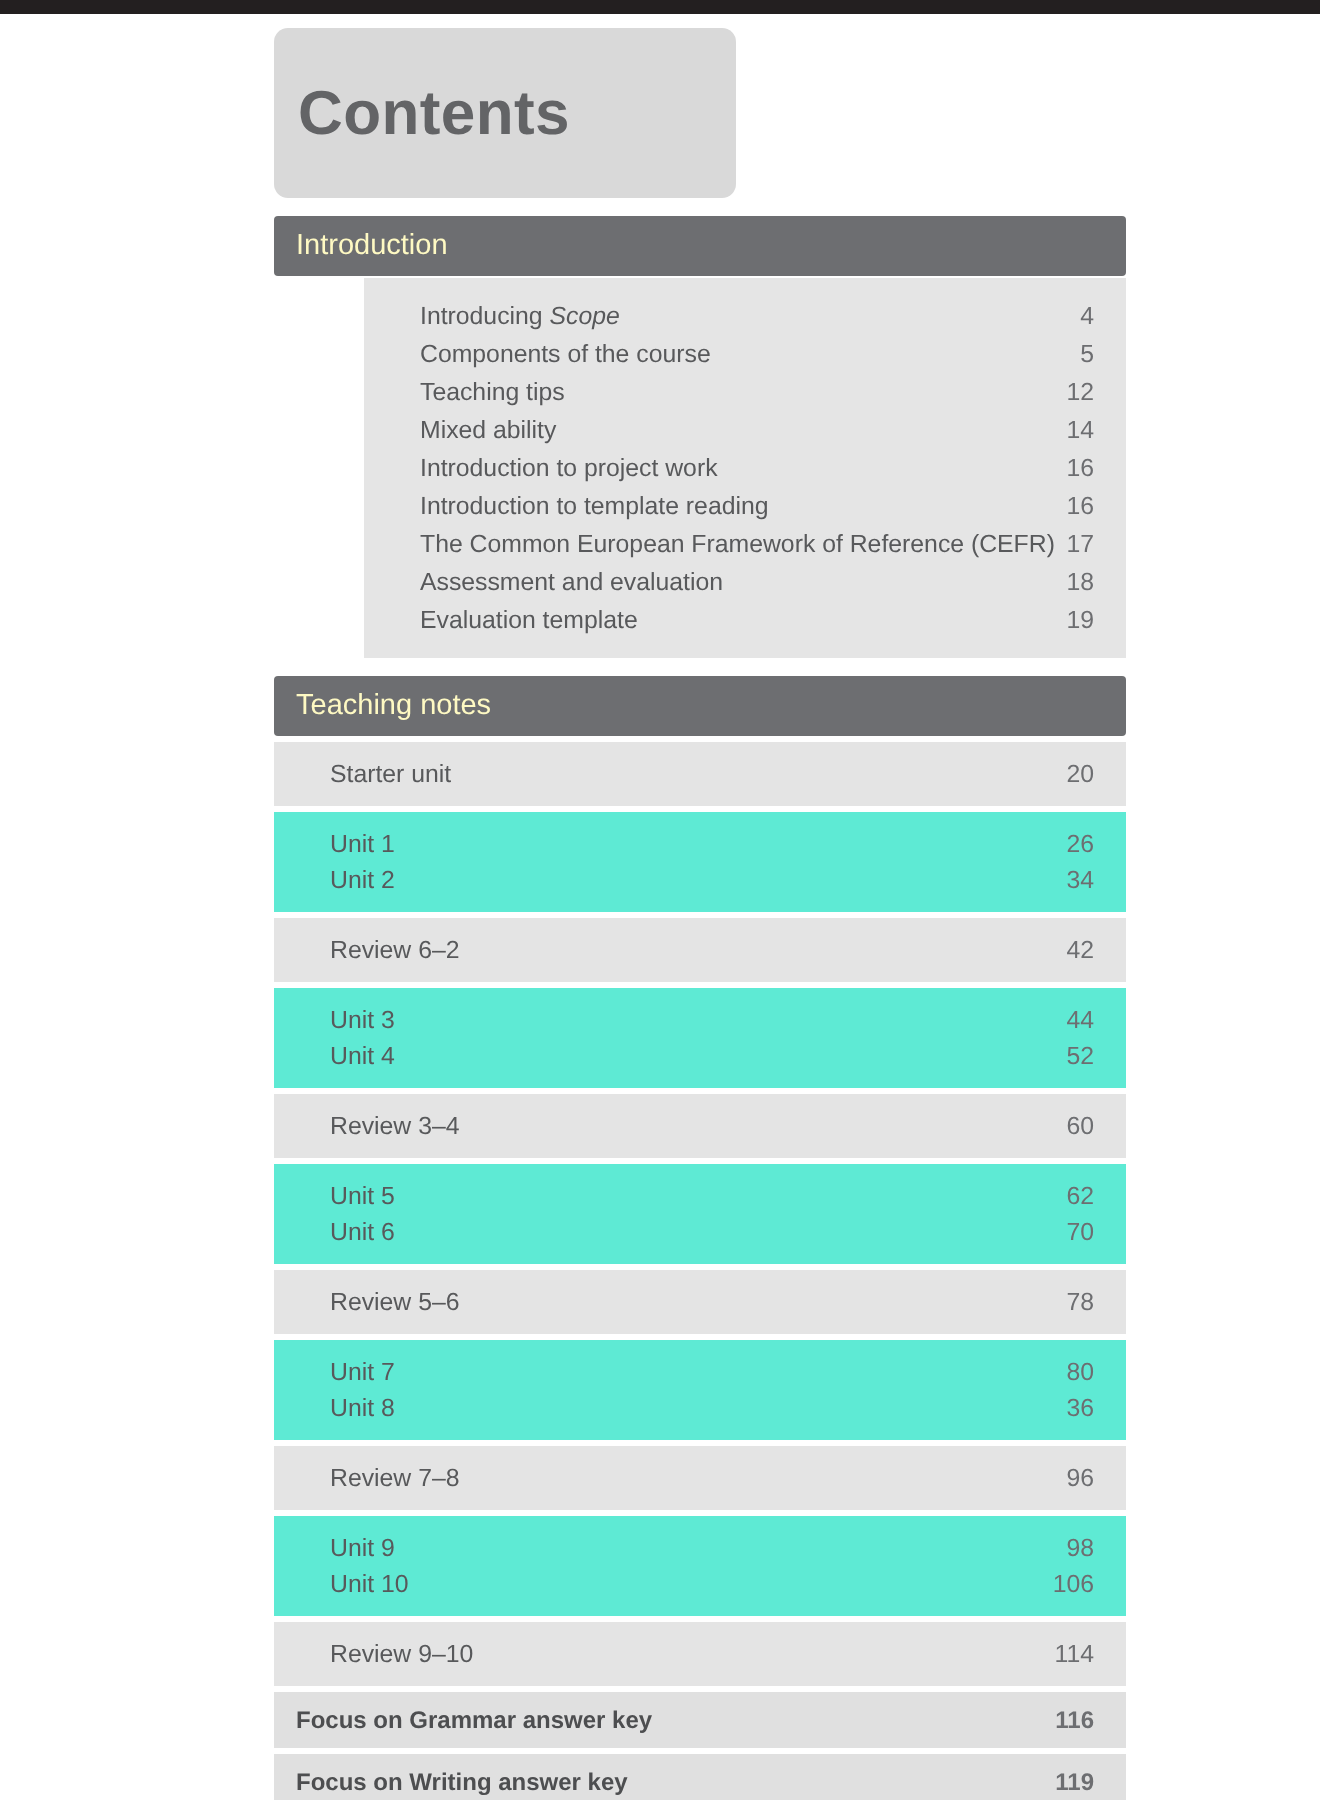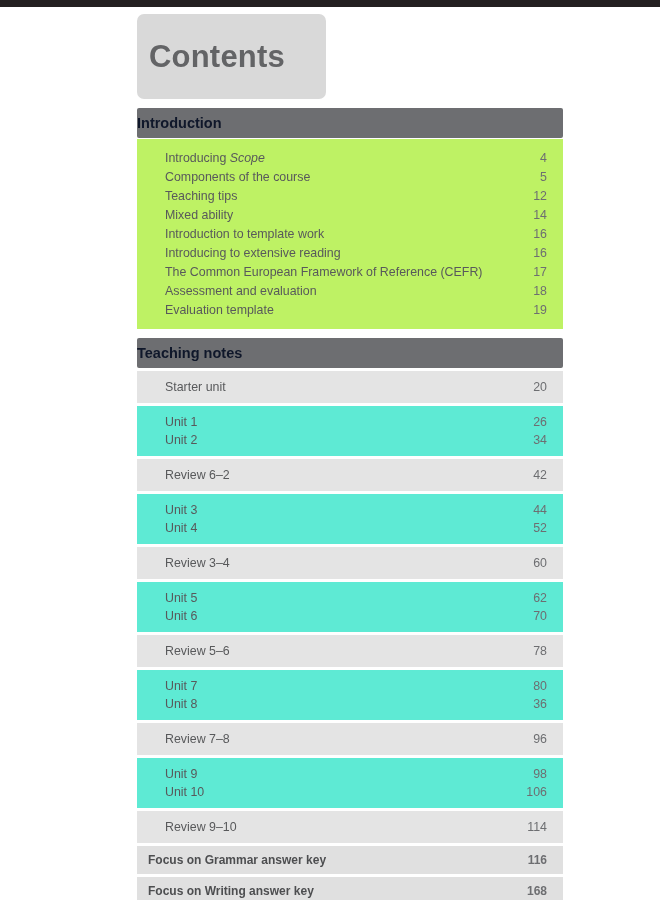--- a/index.html
+++ b/index.html
@@ -28,49 +28,50 @@
     height: 7px;
     background: #231f20;
   }
   .content {
     position: absolute;
     left: 137px;
     top: 14px;
     width: 426px;
   }
   .title-block {
-    width: 189px;
+    width: 231px;
     height: 85px;
     background: #d9d9d9;
     border-radius: 7px;
     display: flex;
     align-items: center;
     padding-left: 12px;
     box-sizing: border-box;
   }
   .title-block .title {
     font-size: 31px;
     font-weight: bold;
     color: #636466;
     letter-spacing: 0.2px;
   }
   .section-head {
     margin-top: 9px;
     background: #6d6e71;
-    color: #0f172a;
+    color: #fef9c3;
     font-size: 14.5px;
-    font-weight: bold;
-    padding: 7px 0 7px 0;
+    font-weight: normal;
+    padding: 7px 0 7px 11px;
     border-radius: 2px;
     box-sizing: border-box;
   }
   .intro-list {
-    background: #bef264;
+    background: #e5e5e5;
     padding: 9px 0 10px 0;
     margin-top: 1px;
+    margin-left: 45px;
   }
   .row {
     display: flex;
     justify-content: space-between;
     align-items: baseline;
     padding: 2.5px 16px 2.5px 28px;
     font-size: 12.4px;
     color: #58595b;
   }
   .row .label { white-space: nowrap; }
@@ -124,25 +125,25 @@
           </div>
           <div class="row">
             <span class="label">Teaching tips</span>
             <span class="page-no">12</span>
           </div>
           <div class="row">
             <span class="label">Mixed ability</span>
             <span class="page-no">14</span>
           </div>
           <div class="row">
-            <span class="label">Introduction to template work</span>
+            <span class="label">Introduction to project work</span>
             <span class="page-no">16</span>
           </div>
           <div class="row">
-            <span class="label">Introducing to extensive reading</span>
+            <span class="label">Introduction to template reading</span>
             <span class="page-no">16</span>
           </div>
           <div class="row">
             <span class="label">The Common European Framework of Reference (CEFR)</span>
             <span class="page-no">17</span>
           </div>
           <div class="row">
             <span class="label">Assessment and evaluation</span>
             <span class="page-no">18</span>
           </div>
@@ -245,18 +246,18 @@
         </div>
     </div>
 
     <div id="back-matter">
         <div class="bar-row">
           <span>Focus on Grammar answer key</span>
           <span class="page-no">116</span>
         </div>
         <div class="bar-row">
           <span>Focus on Writing answer key</span>
-          <span class="page-no">168</span>
+          <span class="page-no">119</span>
         </div>
       </div>
 
   </div>
 </div>
 
 </body></html>

